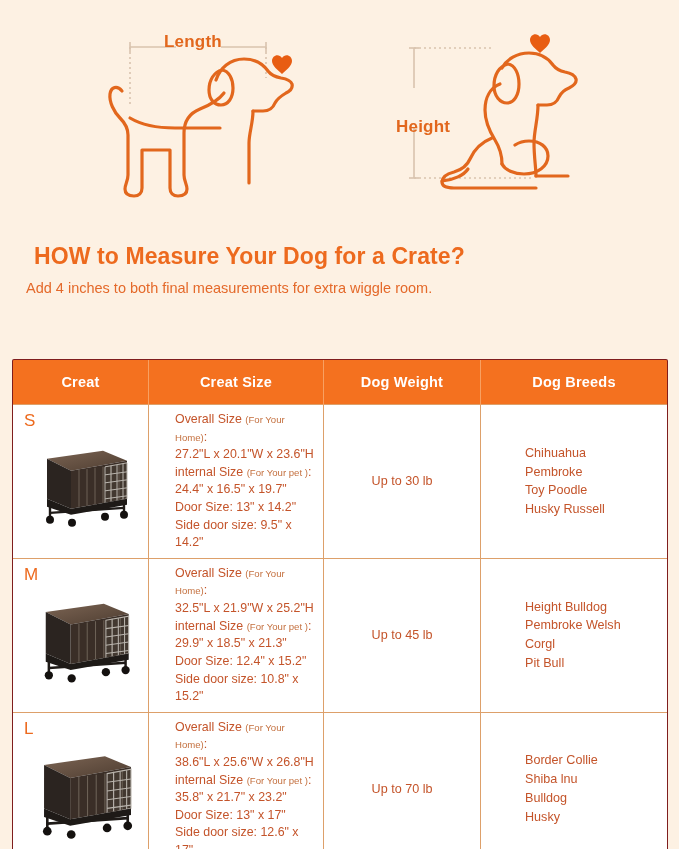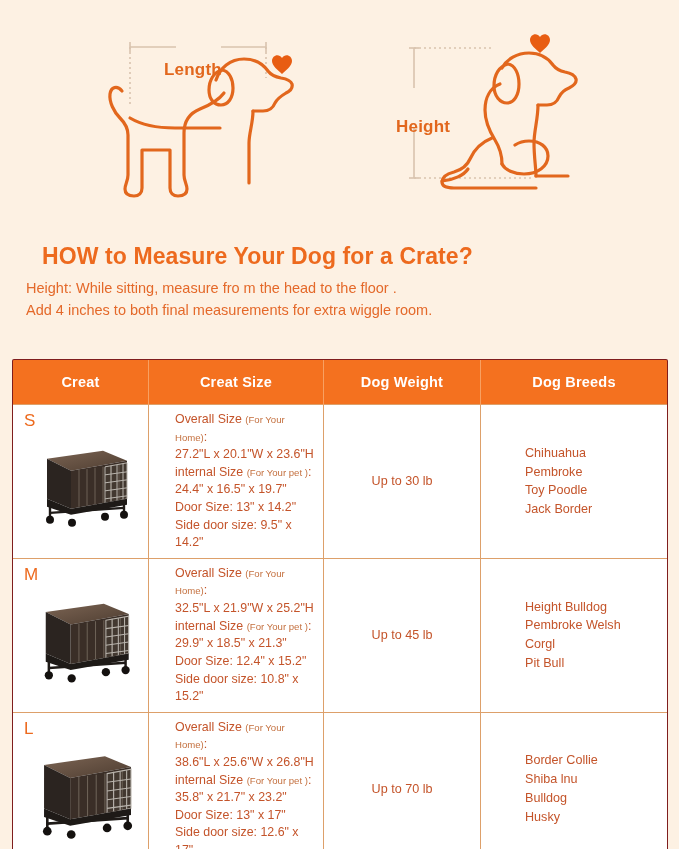--- a/index.html
+++ b/index.html
@@ -29,36 +29,36 @@
   .diagram-height { left: 382px; }
 
   .dim-label {
     position: absolute;
     color: #e2671d;
     font-weight: bold;
     font-size: 17px;
     letter-spacing: .2px;
     white-space: nowrap;
   }
-  .label-length { left: 164px; top: 60px; }
+  .label-length { left: 164px; top: 32px; }
   .label-height { left: 396px; top: 117px; }
 
   
   .intro {
     position: absolute;
     left: 26px;
     top: 244px;
     width: 640px;
   }
   .intro-title {
     color: #ed6a1e;
     font-size: 23px;
     font-weight: bold;
     letter-spacing: .1px;
-    margin: 0 0 9px 16px;
+    margin: 0 0 9px 8px;
     line-height: 1.1;
   }
   .intro-line {
     color: #e4692a;
     font-size: 14.5px;
     line-height: 1.47;
     white-space: nowrap;
   }
 
   
@@ -255,21 +255,20 @@
       <path d="M60 163 c12,-1 22,-6 26,-12"></path>
       <path d="M154 158 l32,0"></path>
     </g>
     <path d="M158 19 c-3,-5 -10,-3 -10,3 c0,5 6,9 10,13 c4,-4 10,-8 10,-13 c0,-6 -7,-8 -10,-3 z" fill="#e85d12"></path>
   </svg>
   <div class="dim-label label-height">Height</div>
 </div>
 
 <div class="intro">
   <div class="intro-title">HOW to Measure Your Dog for a Crate?</div>
-  <div class="intro-line">Height: While sitting, measure fro m the head to the floor .</div>
   <div class="intro-line">Add 4 inches to both final measurements for extra wiggle room.</div>
 </div>
 
 <table class="crate-table">
   <colgroup>
     <col class="col-crate">
       <col class="col-size">
       <col class="col-weight">
       <col class="col-breeds">
   </colgroup>
@@ -340,21 +339,21 @@
         </div>
         <div>24.4" x 16.5" x 19.7"</div>
         <div>Door Size: 13" x 14.2"</div>
         <div>Side door size: 9.5" x 14.2"</div>
       </td>
       <td class="weight">Up to 30 lb</td>
       <td class="breeds">
         <div>Chihuahua</div>
         <div>Pembroke</div>
         <div>Toy Poodle</div>
-        <div>Jack Border</div>
+        <div>Husky Russell</div>
       </td>
     </tr>
 
     <tr>
       <td class="crate-cell">
         <span class="size-letter">M</span>
         <svg class="crate-img" width="112" height="96" viewBox="0 0 108 92">
           <defs>
             <linearGradient id="topM" x1="0" y1="0" x2="1" y2="1">
               <stop offset="0%" stop-color="#7b6453"></stop>

